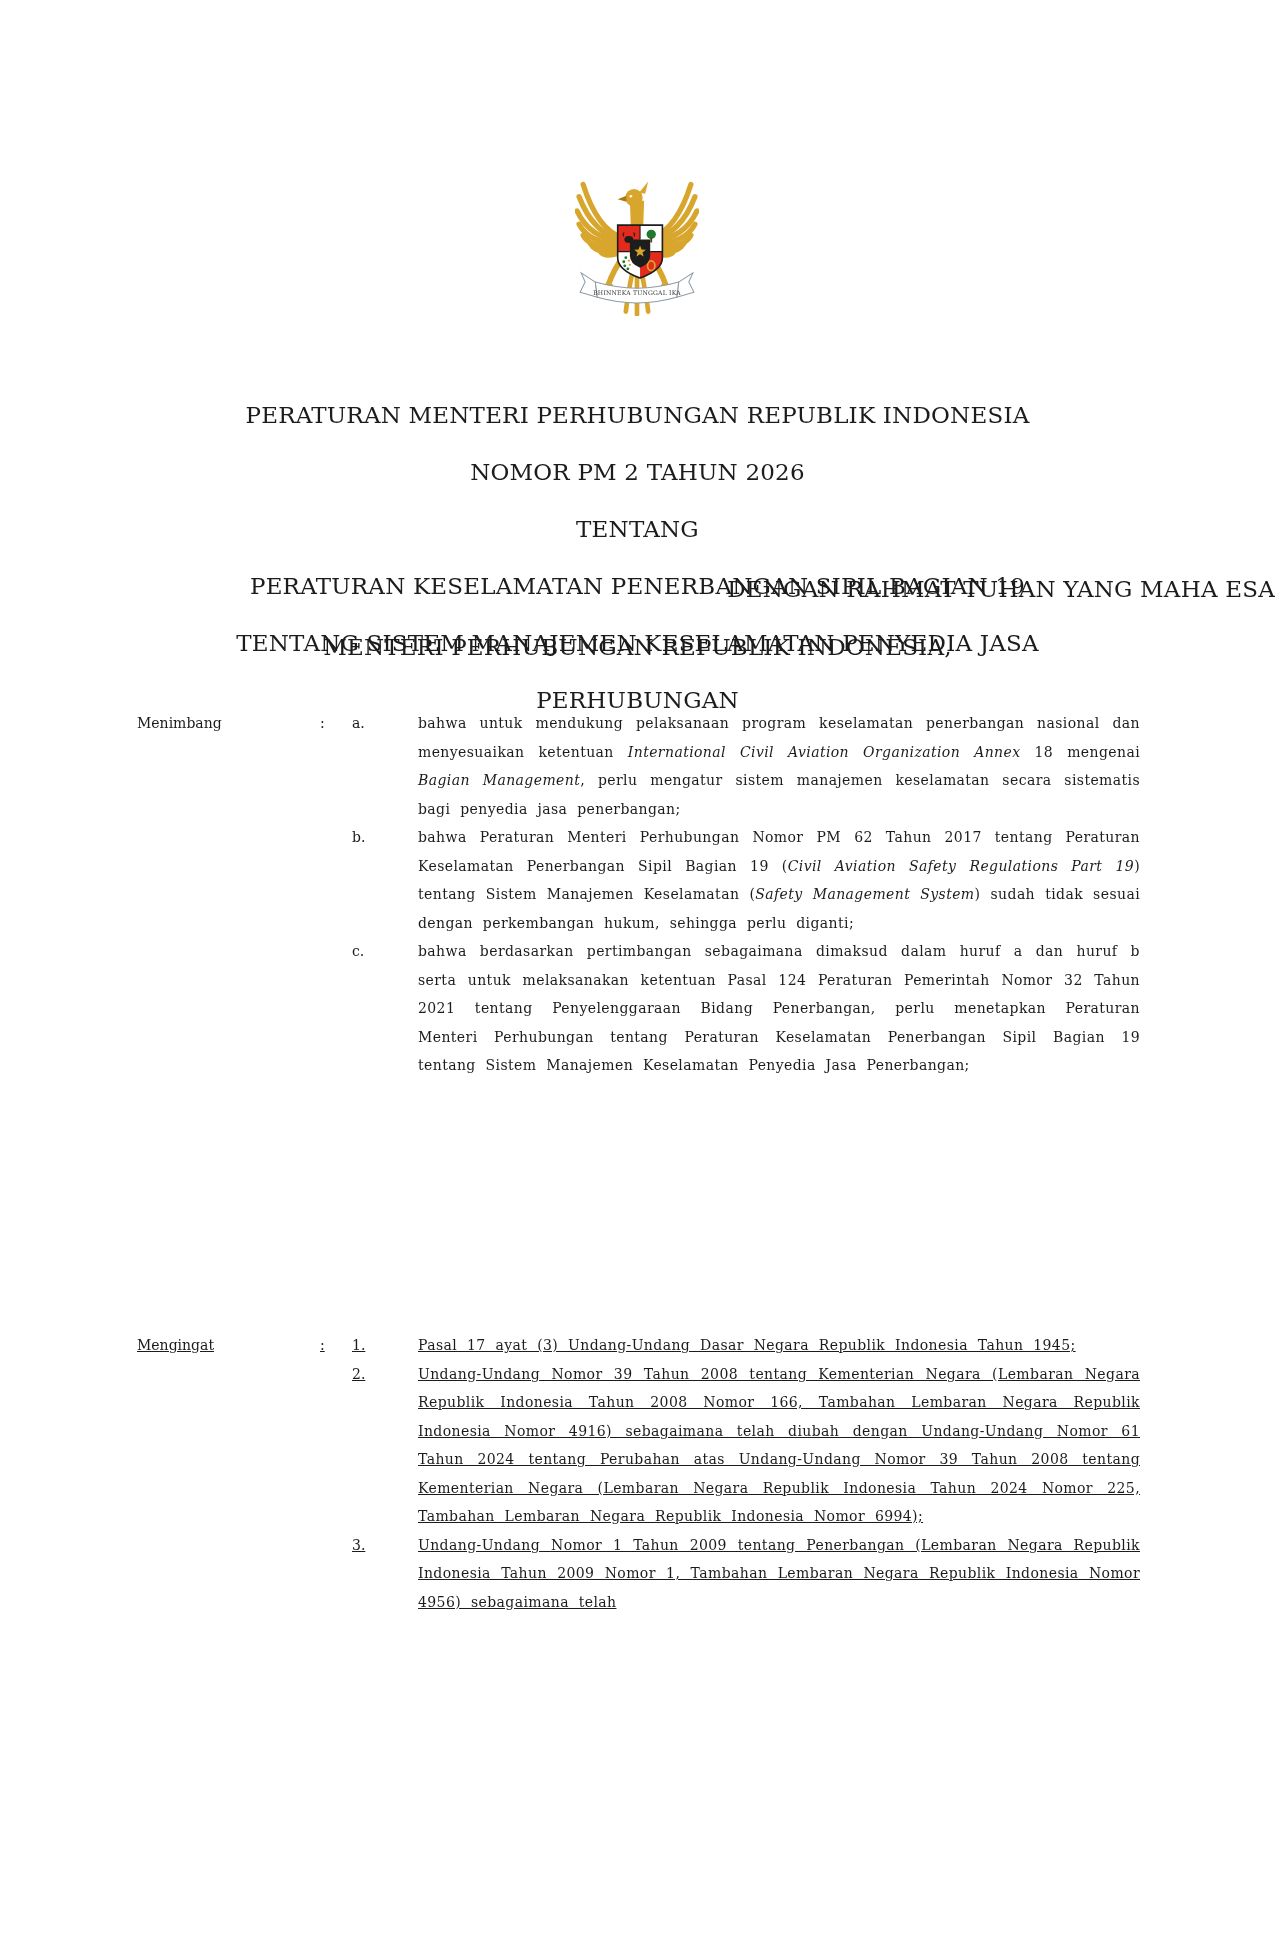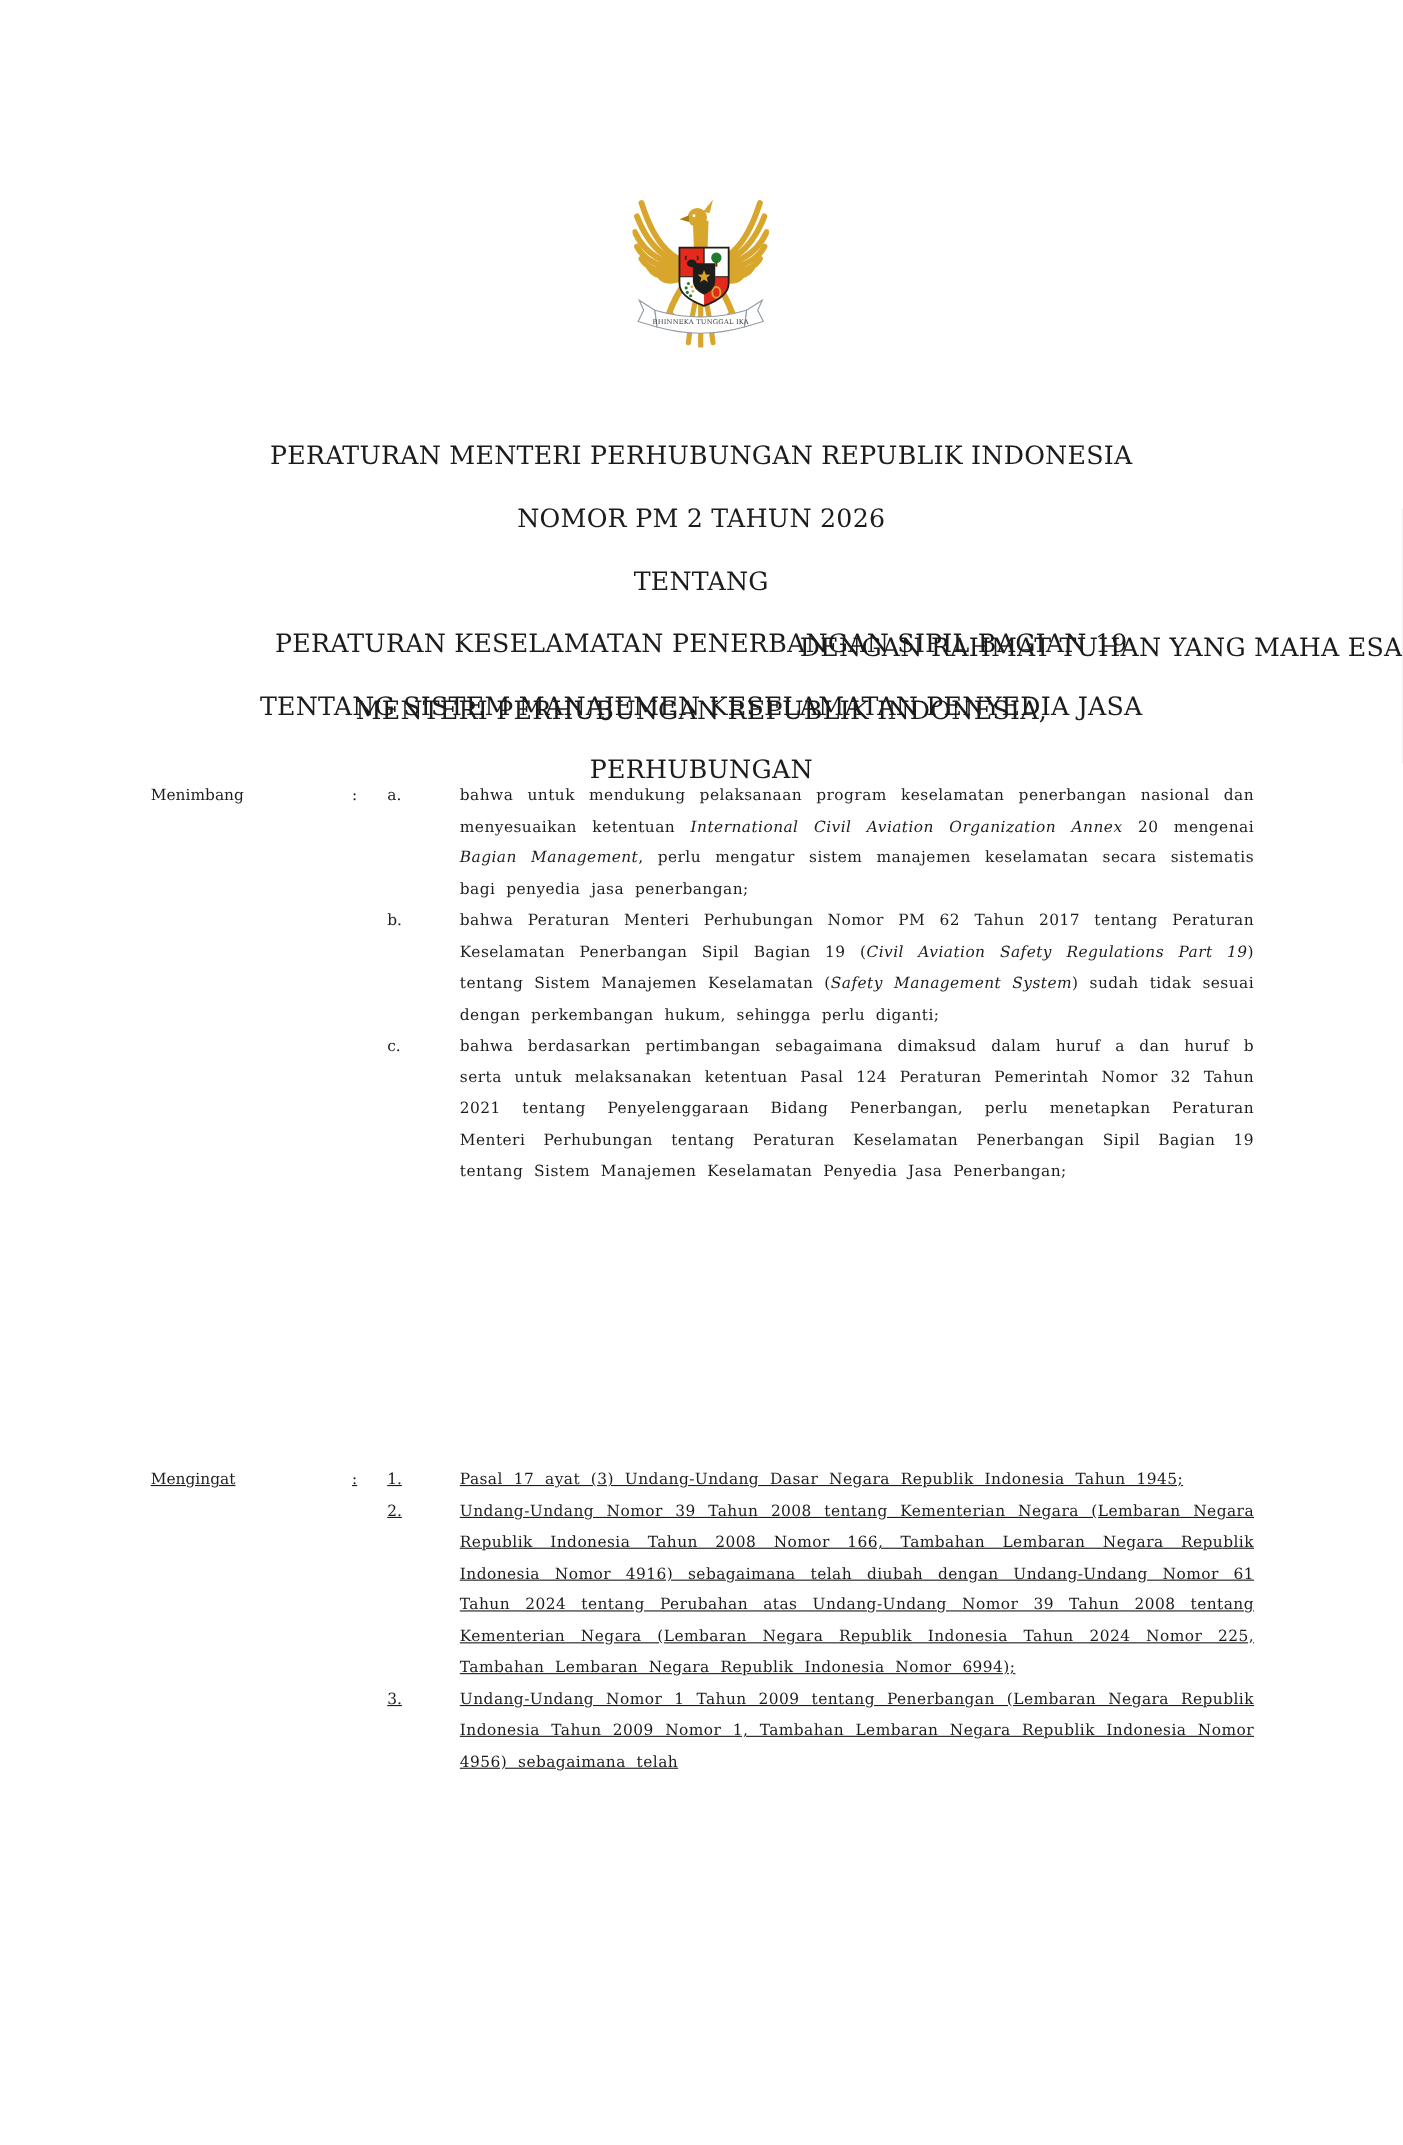--- a/index.html
+++ b/index.html
@@ -163,21 +163,21 @@
 
   <div class="center-text invocation">DENGAN RAHMAT TUHAN YANG MAHA ESA</div>
   <div class="center-text authority">MENTERI PERHUBUNGAN REPUBLIK INDONESIA,</div>
 
   <section class="clause-section" id="menimbang-section">
     <div class="clause-label">Menimbang</div>
     <div class="clause-colon">:</div>
     <div class="clause-items" id="menimbang-items">
         <div class="clause-item">
           <div class="item-marker">a.</div>
-          <div class="item-text"><span>bahwa untuk mendukung pelaksanaan program keselamatan penerbangan nasional dan menyesuaikan ketentuan </span><span class="it">International Civil Aviation Organization Annex</span><span> 20 mengenai </span><span class="it">Bagian Management</span><span>, perlu mengatur sistem manajemen keselamatan secara sistematis bagi penyedia jasa penerbangan;</span></div>
+          <div class="item-text"><span>bahwa untuk mendukung pelaksanaan program keselamatan penerbangan nasional dan menyesuaikan ketentuan </span><span class="it">International Civil Aviation Organization Annex</span><span> 18 mengenai </span><span class="it">Bagian Management</span><span>, perlu mengatur sistem manajemen keselamatan secara sistematis bagi penyedia jasa penerbangan;</span></div>
         </div>
         <div class="clause-item">
           <div class="item-marker">b.</div>
           <div class="item-text"><span>bahwa Peraturan Menteri Perhubungan Nomor PM 62 Tahun 2017 tentang Peraturan Keselamatan Penerbangan Sipil Bagian 19 (</span><span class="it">Civil Aviation Safety Regulations Part 19</span><span>) tentang Sistem Manajemen Keselamatan (</span><span class="it">Safety Management System</span><span>) sudah tidak sesuai dengan perkembangan hukum, sehingga perlu diganti;</span></div>
         </div>
         <div class="clause-item">
           <div class="item-marker">c.</div>
           <div class="item-text"><span>bahwa berdasarkan pertimbangan sebagaimana dimaksud dalam huruf a dan huruf b serta untuk melaksanakan ketentuan Pasal 124 Peraturan Pemerintah Nomor 32 Tahun 2021 tentang Penyelenggaraan Bidang Penerbangan, perlu menetapkan Peraturan Menteri Perhubungan tentang Peraturan Keselamatan Penerbangan Sipil Bagian 19 tentang Sistem Manajemen Keselamatan Penyedia Jasa Penerbangan;</span></div>
         </div>
       </div>

